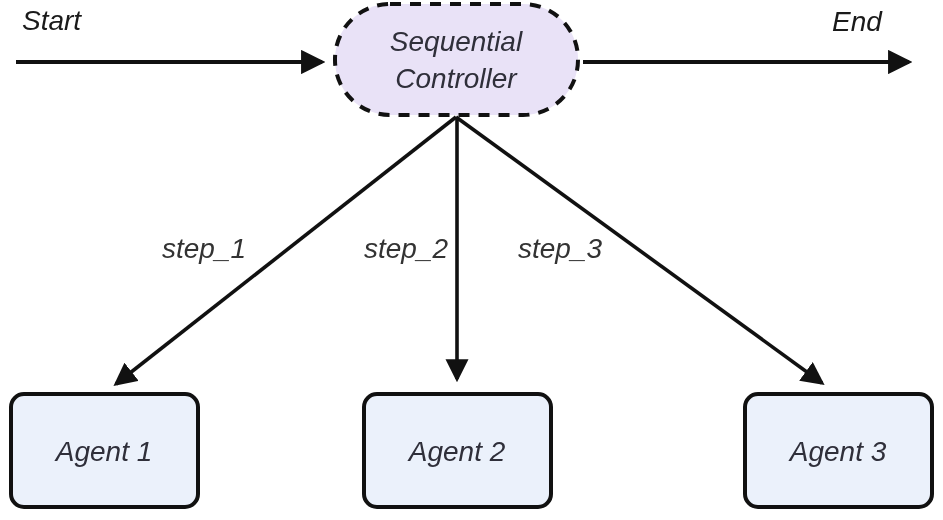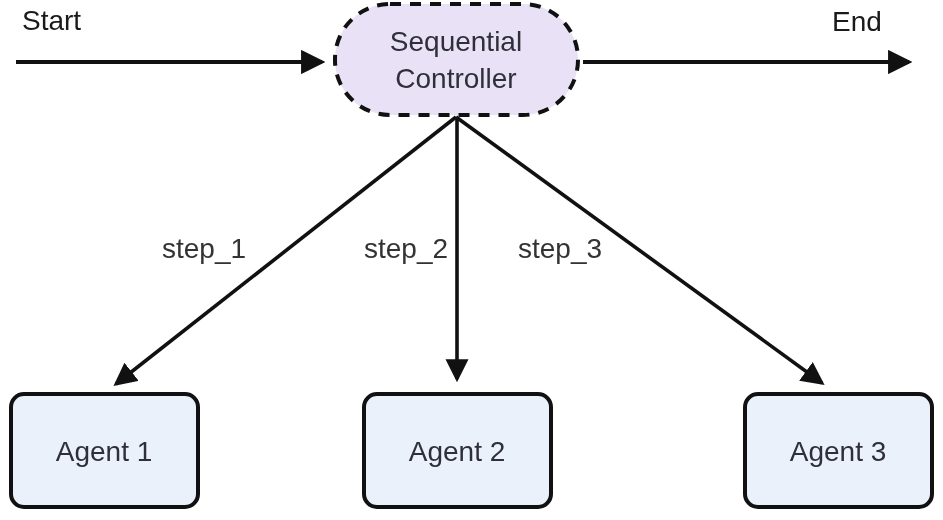--- a/index.html
+++ b/index.html
@@ -9,20 +9,21 @@
     width: 943px;
     height: 520px;
     overflow: hidden;
     font-family: "Liberation Sans", sans-serif;
   }
   .stage {
     position: relative;
     width: 943px;
     height: 520px;
     background: #ffffff;
+    font-style: italic;
   }
   svg { display: block; }
   text {
     font-family: "Liberation Sans", sans-serif;
     fill: #333333;
   }
   .edge-label { font-size: 28px; fill: #333333; }
   .endpoint-label { font-size: 28px; fill: #1a1a1a; }
   .node-label { font-size: 28px; fill: #2f2f3a; }
 </style>

